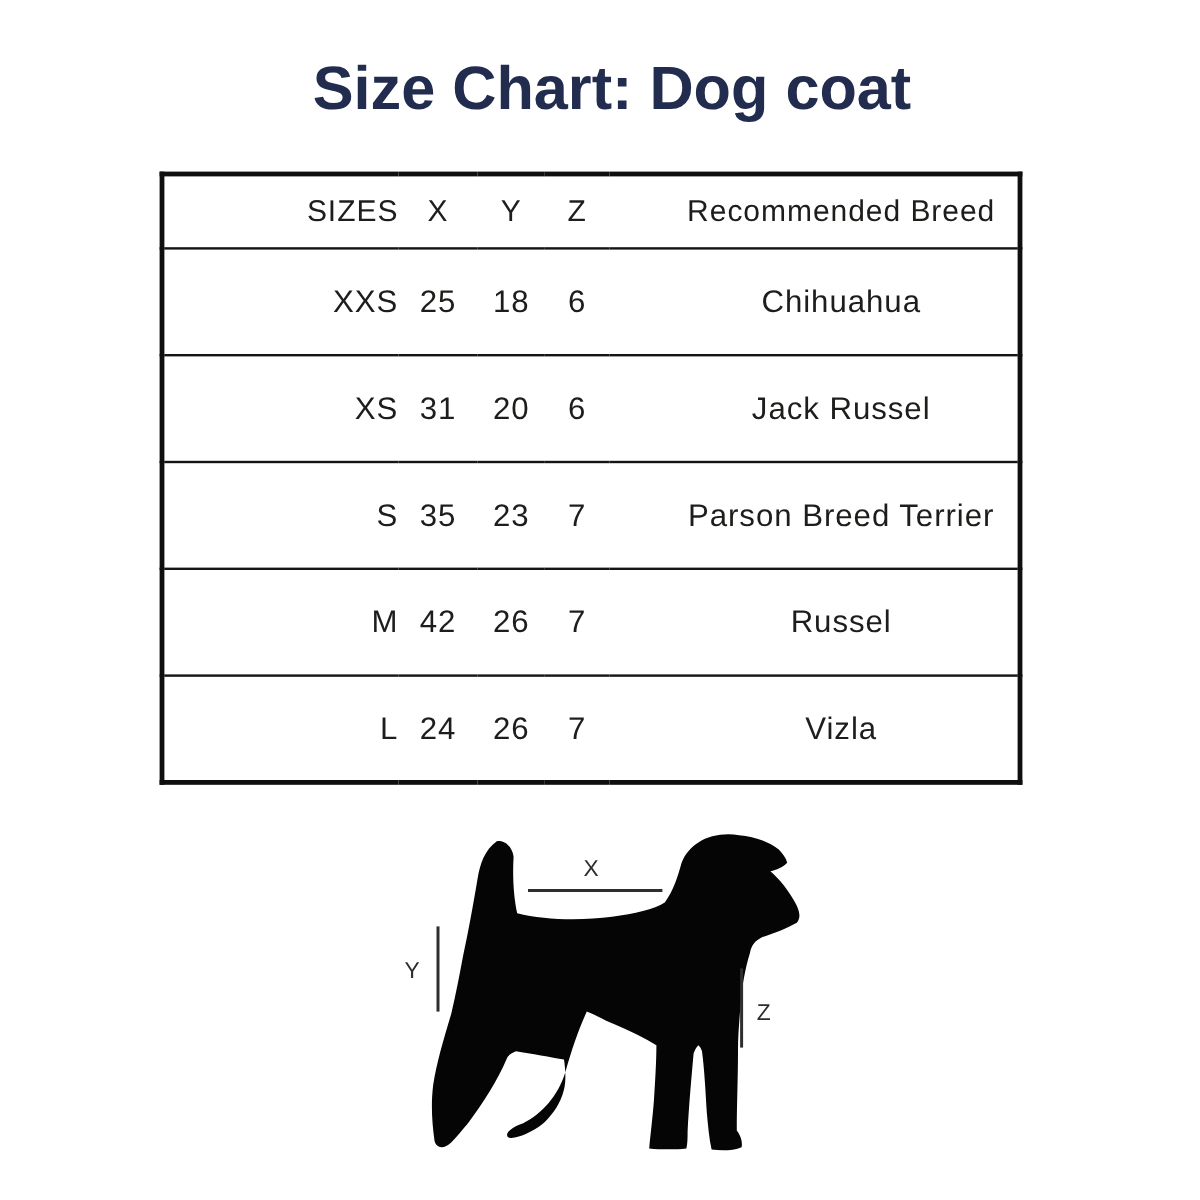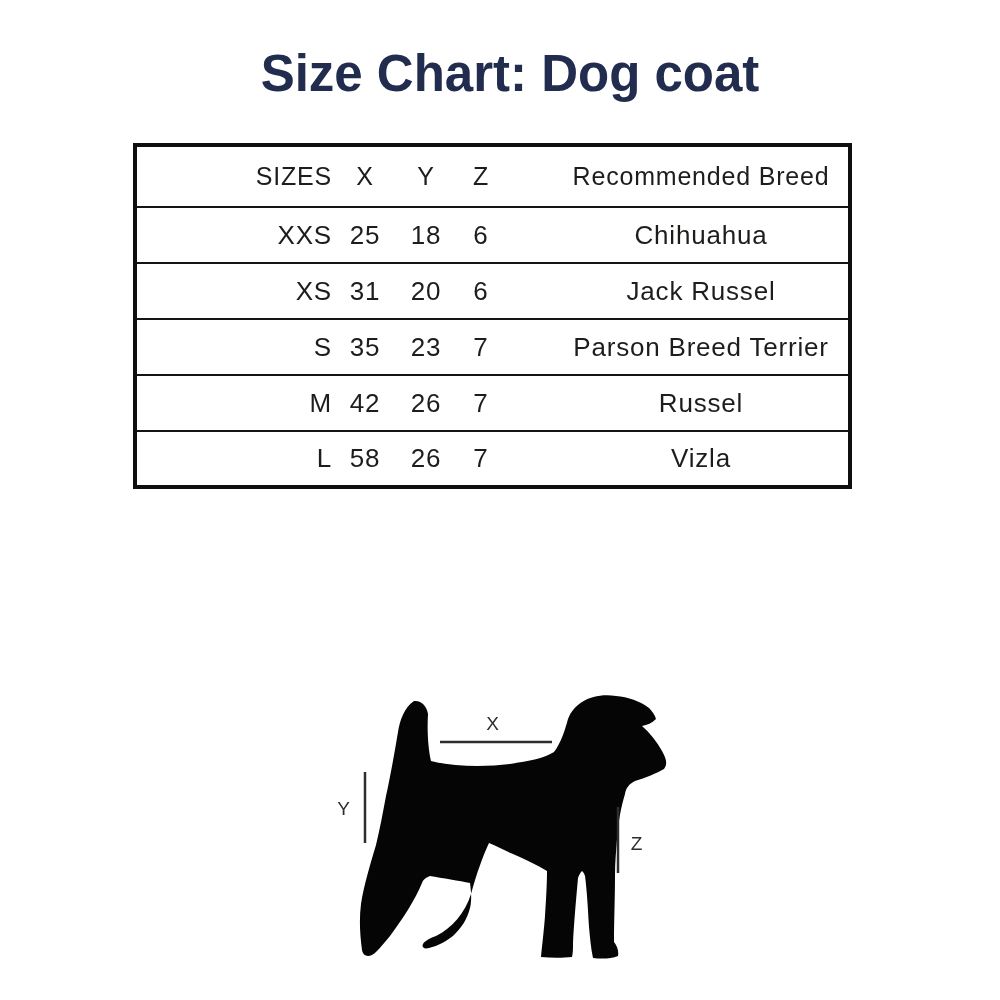--- a/index.html
+++ b/index.html
@@ -11,21 +11,21 @@
     text-align: center; font-size: 51px; font-weight: 700;
     color: #212c4e; letter-spacing: 0px; margin-left: 10px;
   }
 
   table.size-table {
     position: absolute; left: 133px; top: 143px; width: 719px;
     border-collapse: collapse; table-layout: fixed;
     color: #1d1d1b;
   }
   table.size-table { border: 4px solid #0f0f0f; }
-  table.size-table tr { height: 56px; }
+  table.size-table tr { height: 89px; }
   table.size-table tr.header-row { height: 62px; }
   table.size-table td, table.size-table th {
     border-top: 2px solid #141414;
     font-weight: 400; font-size: 26px; letter-spacing: 0.8px;
     vertical-align: middle; white-space: nowrap; overflow: hidden;
   }
   table.size-table tr.header-row th { border-top: none; font-size: 25px; }
   .col-size  { width: 197px; text-align: right; padding-left: 31px; }
   .col-x     { width: 66px;  text-align: center; }
   .col-y     { width: 56px;  text-align: center; }
@@ -74,21 +74,21 @@
     </tr>
     <tr>
       <td class="col-size">M</td>
       <td class="col-x">42</td>
       <td class="col-y">26</td>
       <td class="col-z">7</td>
       <td class="col-breed">Russel</td>
     </tr>
     <tr>
       <td class="col-size">L</td>
-      <td class="col-x">58</td>
+      <td class="col-x">24</td>
       <td class="col-y">26</td>
       <td class="col-z">7</td>
       <td class="col-breed">Vizla</td>
     </tr>
   </tbody>
     </table>
 
   <svg class="dog-figure" viewBox="0 0 380 300" xmlns="http://www.w3.org/2000/svg">
 
     <path fill="#050505" d="

